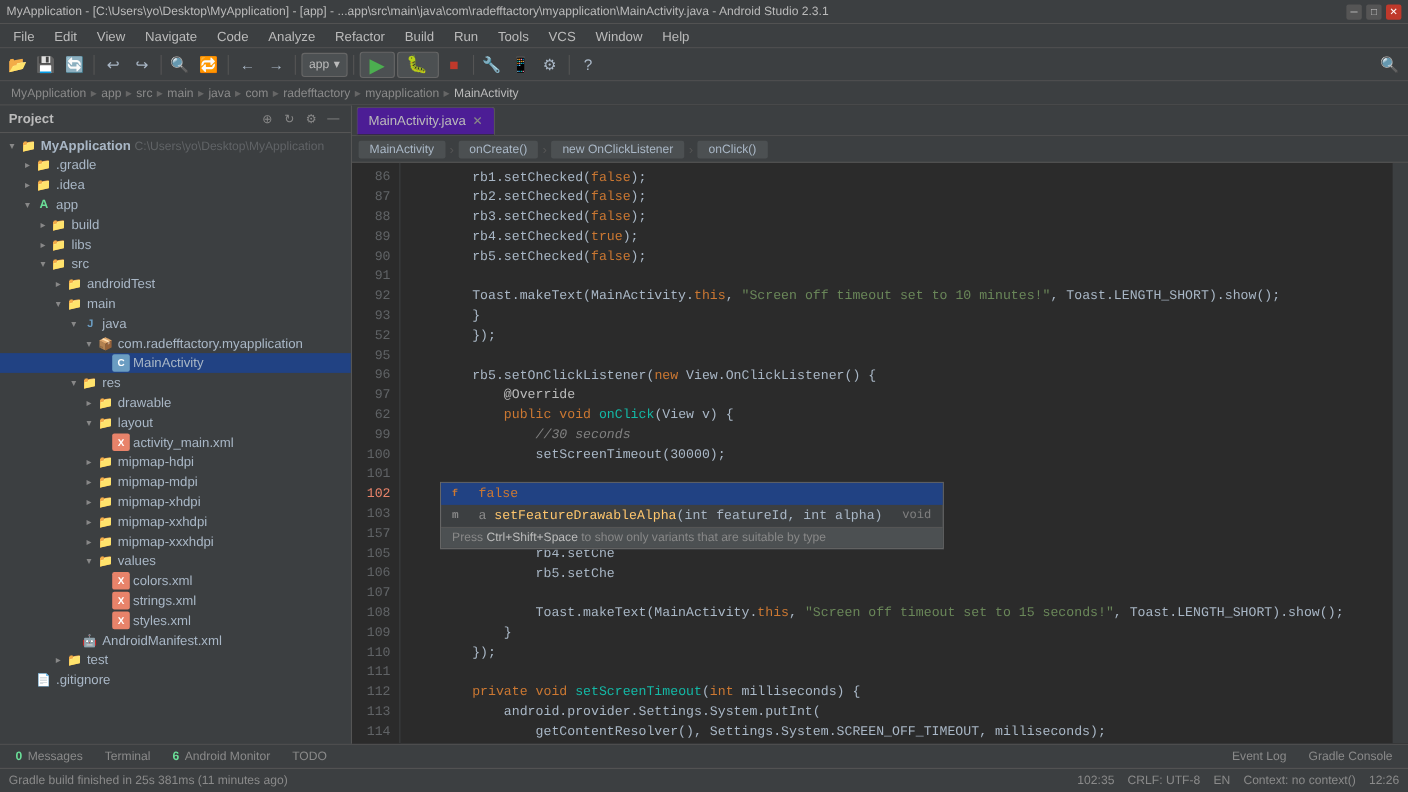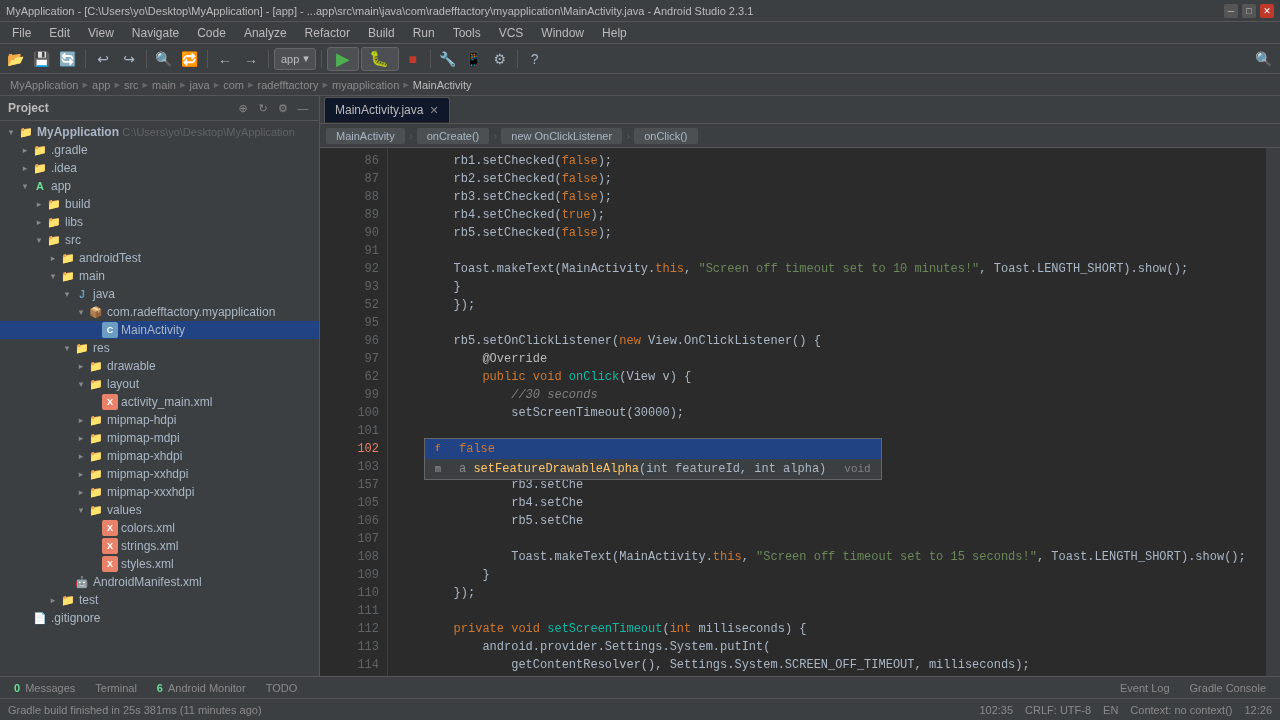--- a/index.html
+++ b/index.html
@@ -129,21 +129,21 @@
       font-size: 12px;
       color: #888;
       cursor: pointer;
       background: #4c5052;
       border: 1px solid #555;
       border-bottom: none;
       border-radius: 3px 3px 0 0;
       margin-right: 2px;
       gap: 6px;
     }
-    .editor-tab.active { background: #0f172a; color: #bbb; border-bottom: 1px solid #2b2b2b; }
+    .editor-tab.active { background: #4c1d95; color: #bbb; border-bottom: 1px solid #2b2b2b; }
     .editor-tab .close-tab { color: #888; font-size: 11px; cursor: pointer; }
 
     
     #method-bar {
       background: #3c3f41;
       height: 24px;
       display: flex;
       align-items: center;
       padding: 0 6px;
       border-bottom: 1px solid #555;
@@ -157,21 +157,20 @@
       border-radius: 2px;
     }
     .method-tab.active { color: #a9b7c6; background: #4c5052; }
 
     
     #code-area {
       flex: 1;
       display: flex;
       overflow: hidden;
       position: relative;
-      margin-left: 24px;
     }
     #line-numbers {
       width: 44px;
       background: #2b2b2b;
       color: #606366;
       font-family: 'Courier New', monospace;
       font-size: 12px;
       padding: 4px 8px 4px 0;
       text-align: right;
       line-height: 1.5;
@@ -668,20 +667,23 @@
       <div id="autocomplete">
         <div class="ac-item selected">
           <span class="ac-icon" style="color:#cc7832;font-size:9px;font-weight:bold;">f</span>
           <span class="ac-text" style="color:#cc7832;">false</span>
         </div>
         <div class="ac-item">
           <span class="ac-icon" style="color:#888;">m</span>
           <span class="ac-text"><span style="color:#8a8a8a;">a</span> <span class="method-name" style="color:#ffc66d;">setFeatureDrawableAlpha</span><span style="color:#a9b7c6;">(int featureId, int alpha)</span></span>
           <span class="ac-type" style="color:#808080;font-size:11px;margin-left:10px;">void</span>
         </div>
+        <div class="ac-hint">
+          Press <span class="key" style="color:#bbb;">Ctrl+Shift+Space</span> to show only variants that are suitable by type
+        </div>
       </div>
 
       <div id="scrollbar-gutter"></div>
     </div>
   </div>
 
 </div>
 
 <div id="bottom-tabs">
   <div class="bottom-tab">

